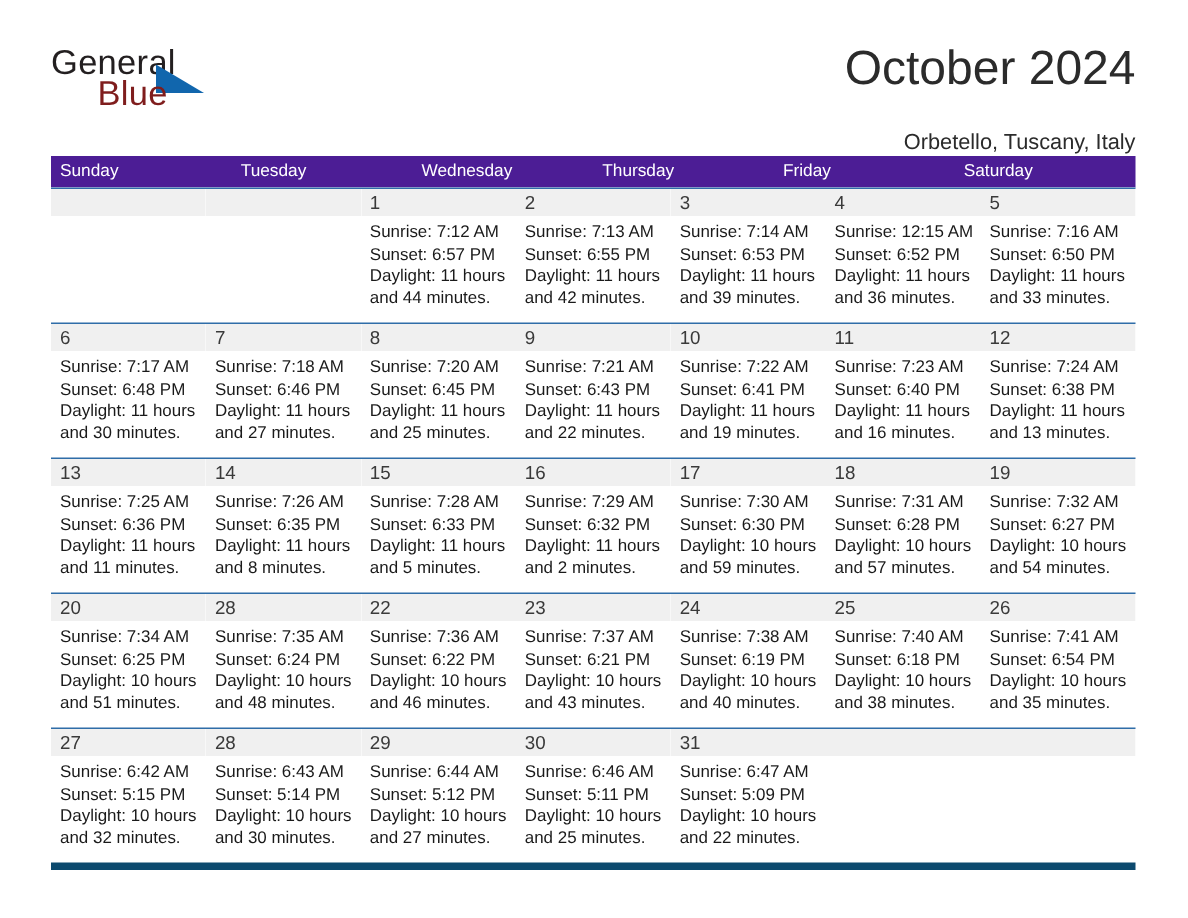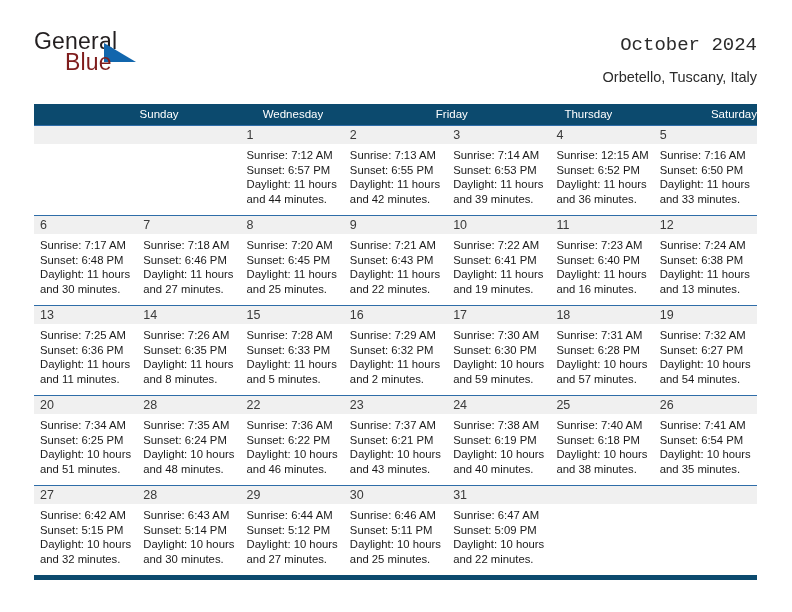--- a/index.html
+++ b/index.html
@@ -63,46 +63,44 @@
   }
   .brand-flag svg { display: block; }
 
   .title-block {
     position: absolute;
     right: 0;
     top: 0;
     text-align: right;
   }
   .cal-title {
-    font-size: 19px;
+    font-size: 32px;
     color: #2b2b2b;
     line-height: 34px;
     white-space: nowrap;
-    font-family: Liberation Mono, monospace;
   }
   .cal-subtitle {
     font-size: 14.5px;
     color: #2b2b2b;
     line-height: 20px;
-    margin-top: 5px;
+    margin-top: 23px;
     white-space: nowrap;
   }
 
   
   .calendar {
     position: absolute;
     left: 34px;
     top: 104px;
     width: 723px;
   }
   .dow-row {
     display: flex;
-    background: #0c4a6e;
+    background: #4c1d95;
     height: 21px;
-    text-align: right;
   }
   .dow-cell {
     flex: 1 1 0;
     color: #ffffff;
     font-size: 11.5px;
     line-height: 21px;
     padding-left: 6px;
     box-sizing: border-box;
     white-space: nowrap;
     overflow: hidden;
@@ -163,23 +161,24 @@
     <div class="title-block">
       <div class="cal-title">October 2024</div>
       <div class="cal-subtitle">Orbetello, Tuscany, Italy</div>
     </div>
 
   </div>
 
   <div class="calendar">
     <div class="dow-row" id="dow-row">
         <div class="dow-cell">Sunday</div>
+        <div class="dow-cell">Tuesday</div>
         <div class="dow-cell">Wednesday</div>
+        <div class="dow-cell">Thursday</div>
         <div class="dow-cell">Friday</div>
-        <div class="dow-cell">Thursday</div>
         <div class="dow-cell">Saturday</div>
       </div>
     <div id="weeks-container">
         <div class="week-row">
           <div class="day-cell empty">
             <div class="day-band">
               <div class="day-num"></div>
             </div>
           </div>
           <div class="day-cell empty">

